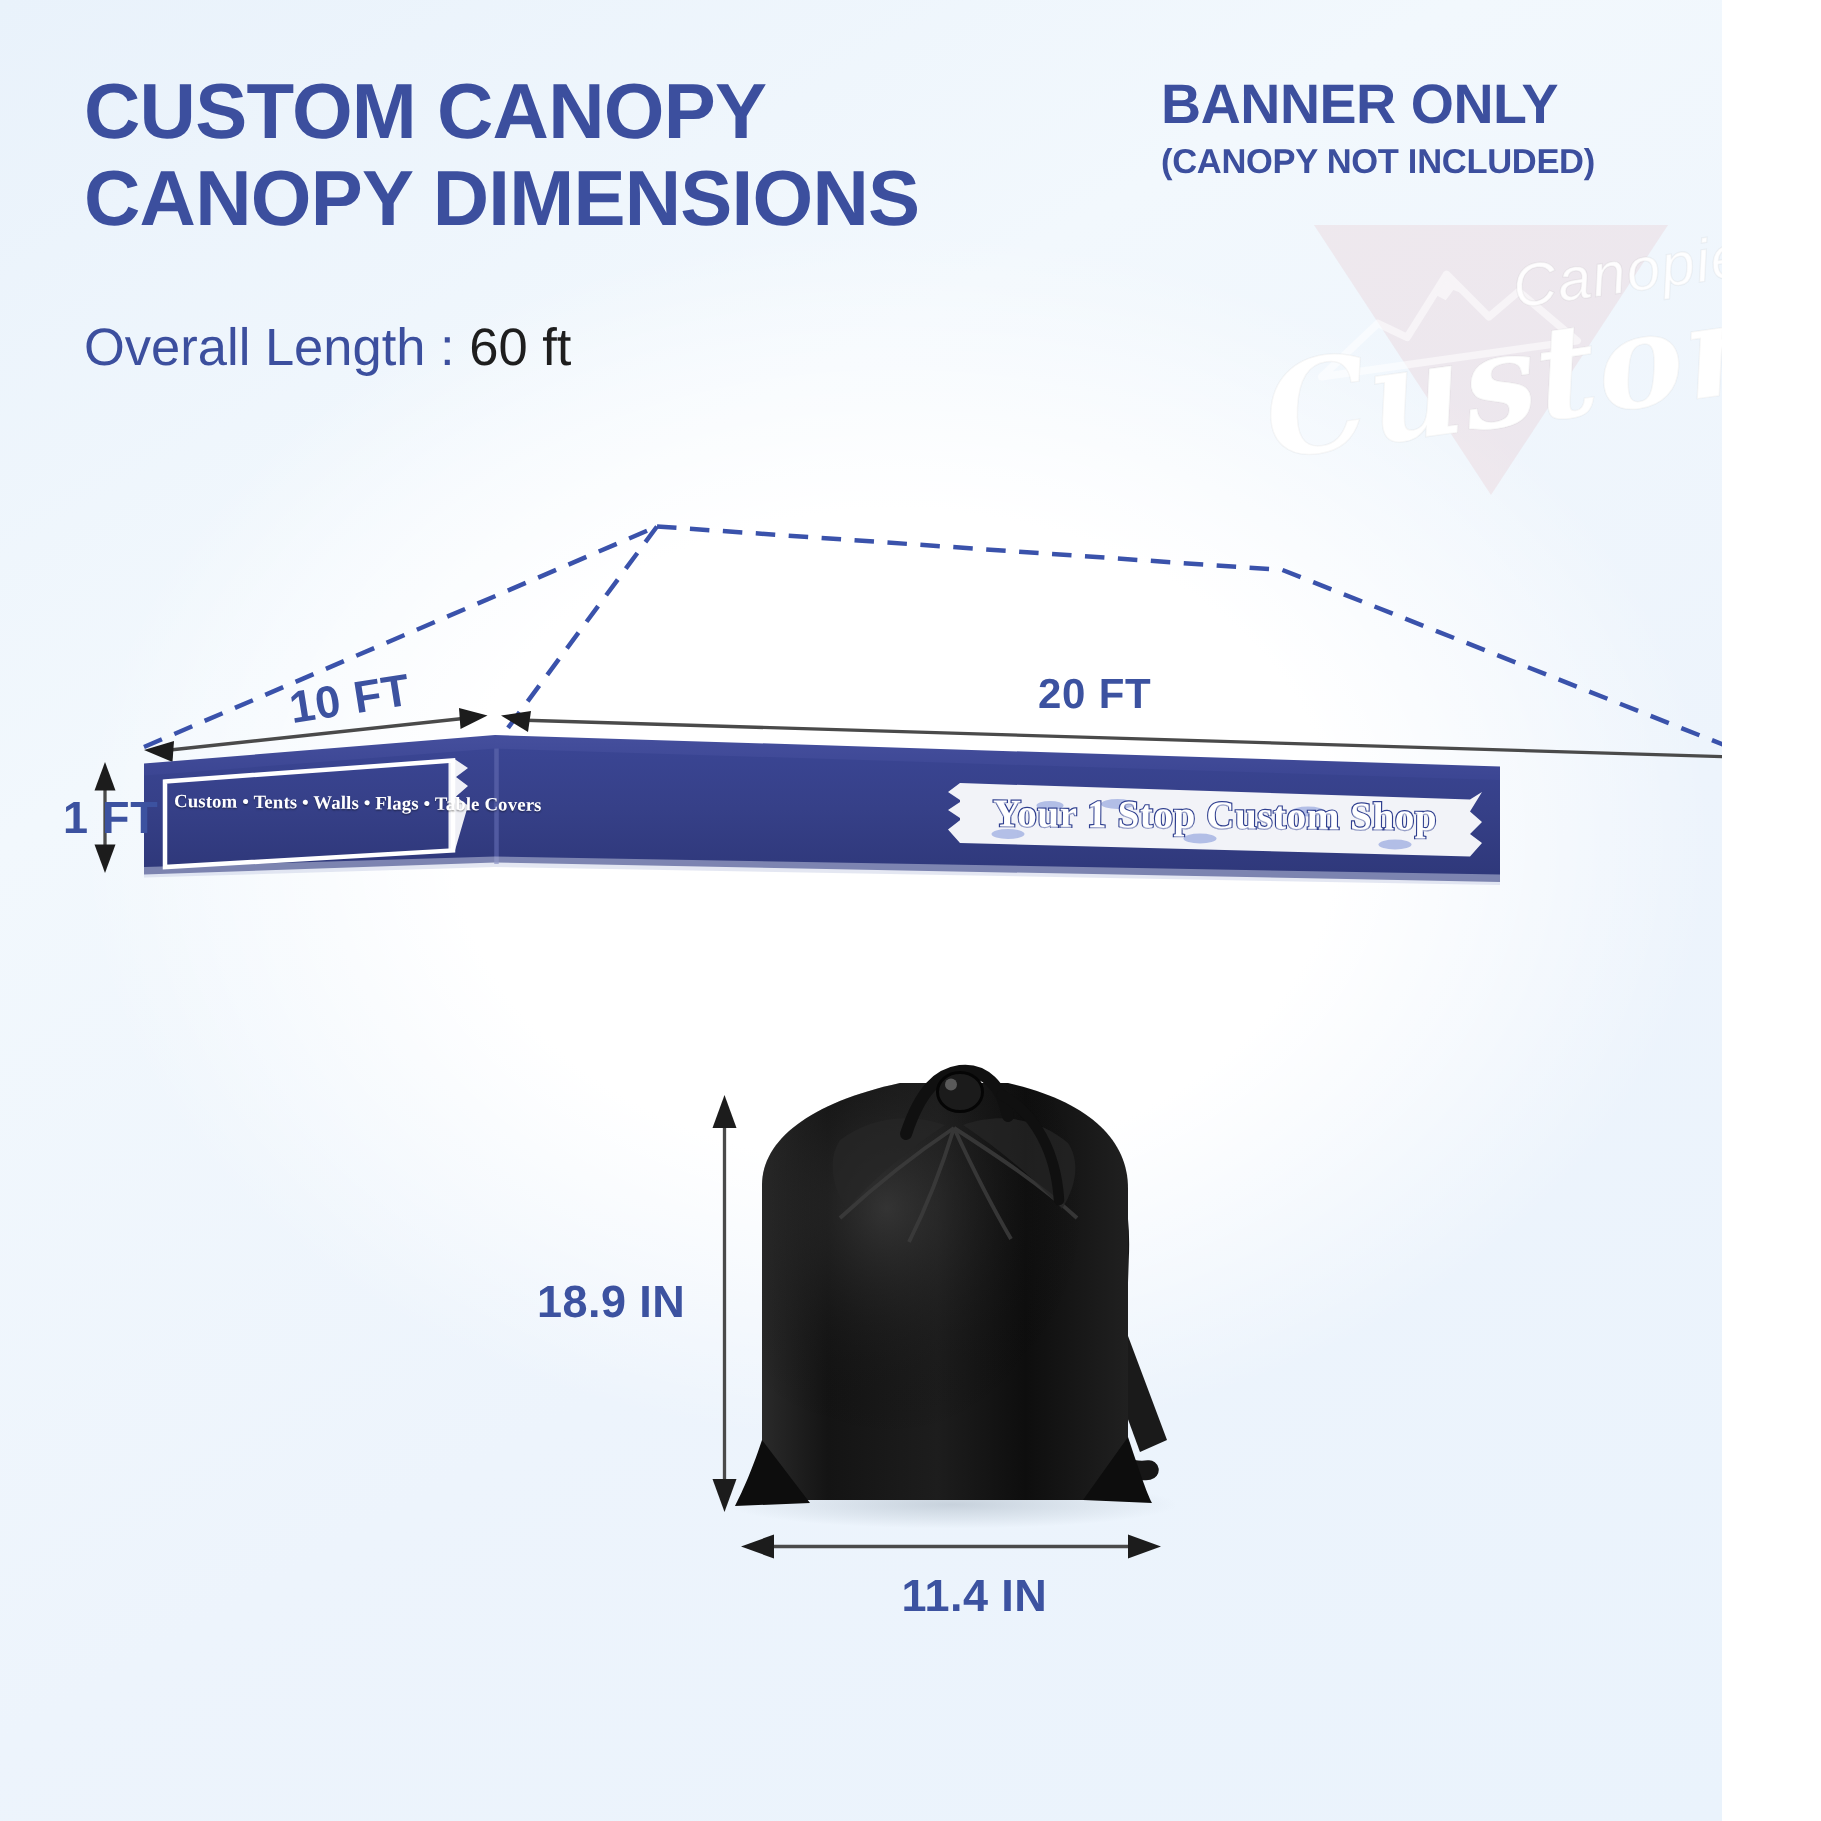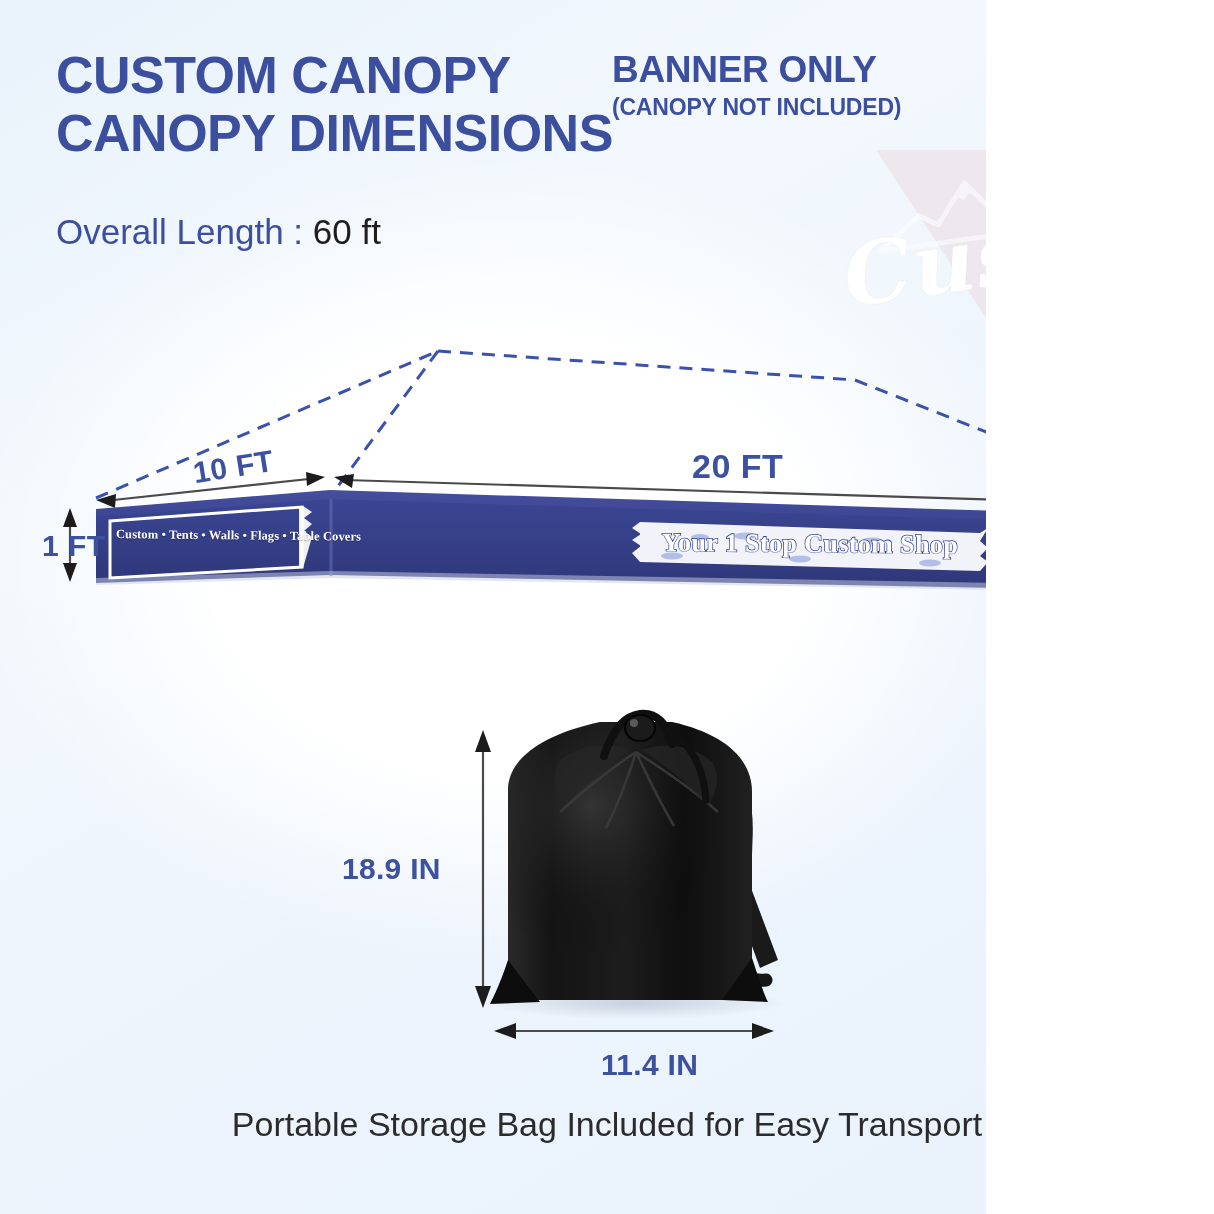--- a/index.html
+++ b/index.html
@@ -7,21 +7,21 @@
     padding: 0;
   }
   body {
     width: 1214px;
     height: 1214px;
     font-family: "Liberation Sans", sans-serif;
     overflow: hidden;
   }
   #page {
     position: relative;
-    width: 986px;
+    width: 1148px;
     height: 1214px;
     background:
       radial-gradient(ellipse 700px 520px at 52% 46%, #ffffff 0%, #ffffff 42%, rgba(255,255,255,0) 78%),
       linear-gradient(150deg, #e9f2fb 0%, #f2f8fd 30%, #edf4fc 62%, #eaf3fc 100%);
     overflow: hidden;
   }
 
   
   .title-block {
     position: absolute;
@@ -135,32 +135,32 @@
   .lbl-10ft {
     left: 193px;
     top: 450px;
     font-size: 30px;
     transform: rotate(-9deg);
     letter-spacing: 0.5px;
   }
   .lbl-20ft {
     left: 692px;
     top: 447px;
-    font-size: 34px;
+    font-size: 28px;
     letter-spacing: 0.5px;
   }
   .lbl-1ft {
     left: 14px;
     top: 529px;
     font-size: 30px;
     letter-spacing: 0.5px;
     margin-left: 28px;
   }
   .lbl-189 {
-    left: 342px;
+    left: 358px;
     top: 852px;
     font-size: 30px;
     letter-spacing: 0.3px;
   }
   .lbl-114 {
     left: 585px;
     top: 1048px;
     font-size: 30px;
     letter-spacing: 0.3px;
     margin-left: 16px;
@@ -372,15 +372,14 @@
 
   <div class="dim-label lbl-10ft">10 FT</div>
   <div class="dim-label lbl-20ft">20 FT</div>
   <div class="dim-label lbl-1ft">1 FT</div>
   <div class="dim-label lbl-189">18.9 IN</div>
   <div class="dim-label lbl-114">11.4 IN</div>
 
   <div class="valance-left-text">Custom • Tents • Walls • Flags • Table Covers</div>
   <div class="valance-right-text">Your 1 Stop Custom Shop</div>
 
-  <div class="caption">Portable Storage Bag Included for Easy Transport</div>
 
 </div>
 
 </body></html>

